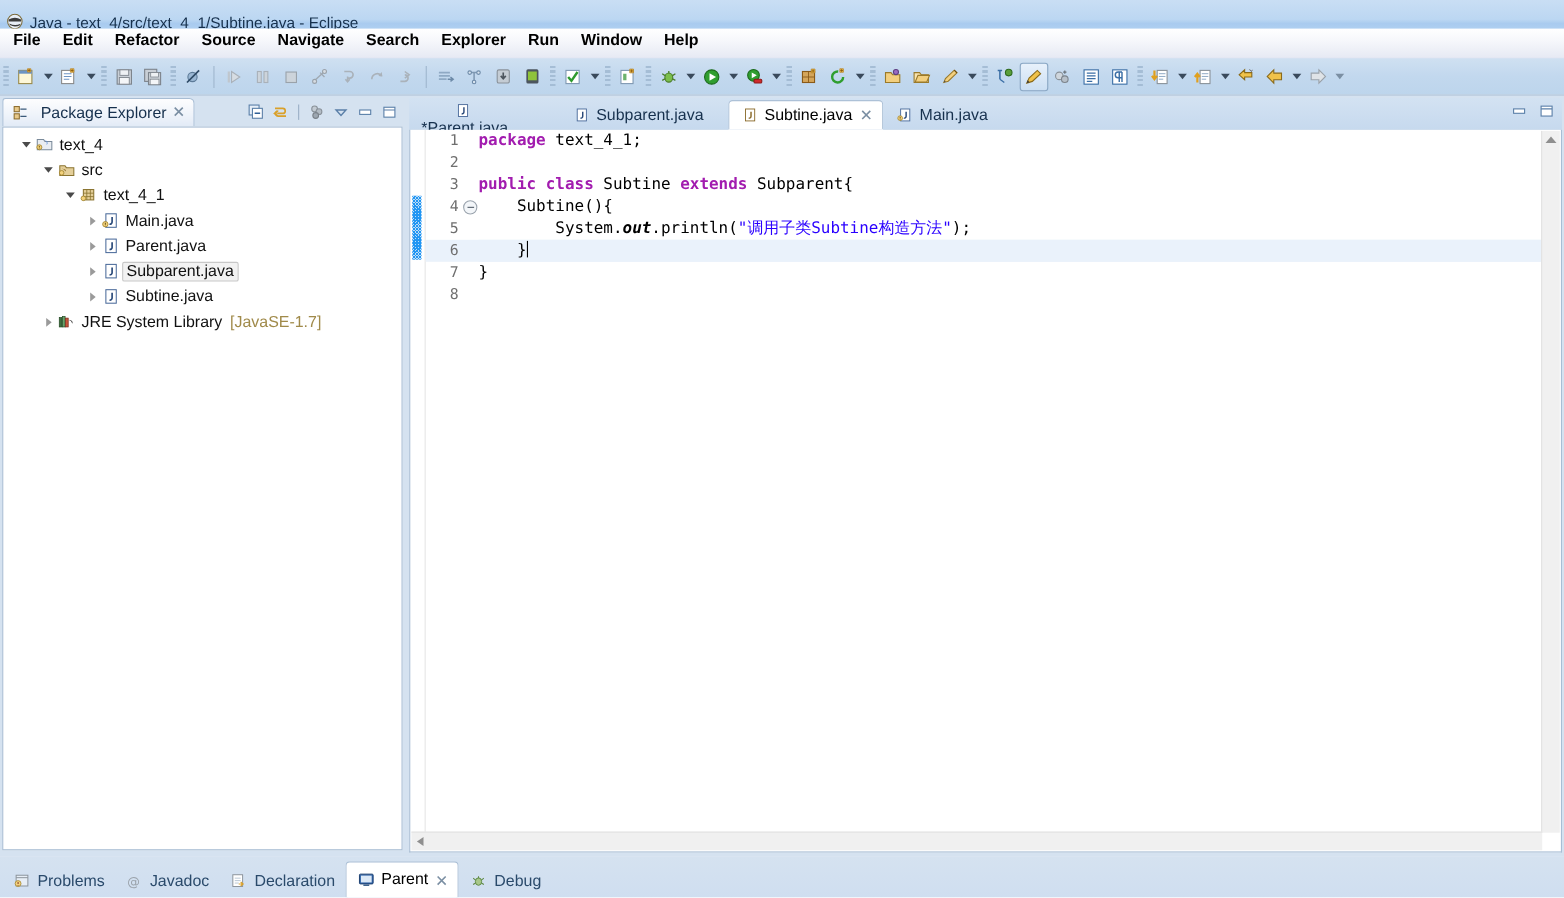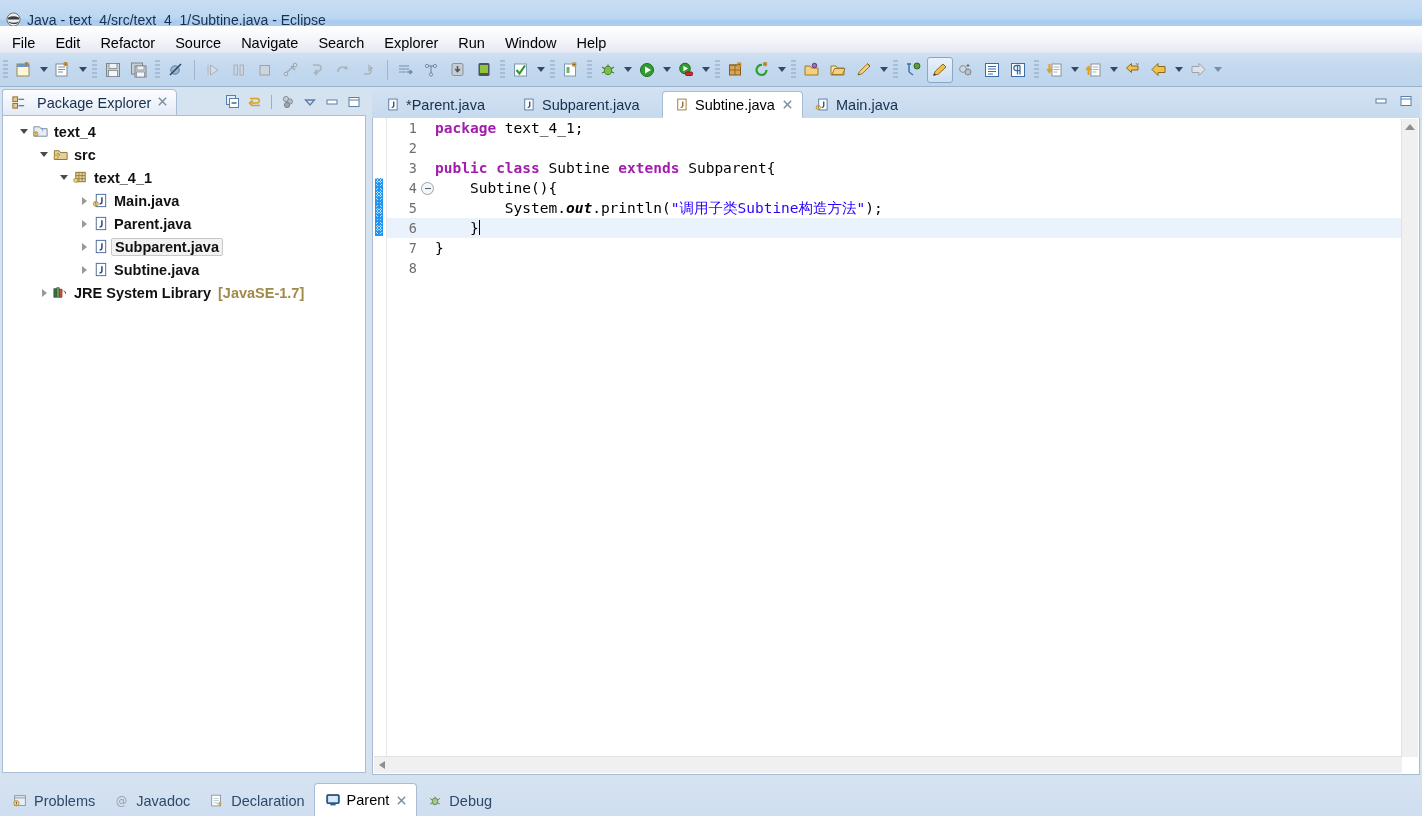--- a/index.html
+++ b/index.html
@@ -24,21 +24,21 @@
   .titlebar .tb-text{
     font-size:14px;color:#16304d;white-space:nowrap;
     font-family:"Liberation Sans", sans-serif;
   }
 
   
   .menubar{
     position:absolute;left:0;top:26px;width:1422px;height:29px;
     background:linear-gradient(to bottom,#ffffff 0%,#f6f7fb 40%,#e7eaf4 92%,#dadff0 100%);
     border-bottom:1px solid #c9cfe0;
-    display:flex;align-items:flex-end;box-sizing:border-box;
+    display:flex;align-items:flex-start;box-sizing:border-box;font-weight:bold;
   }
   .menuitem{
     padding:3px 10px;font-size:14.5px;color:#000;cursor:default;white-space:nowrap;
   }
   .menuitem:first-child{margin-left:2px;}
 
   
   .toolbar{
     position:absolute;left:0;top:53px;width:1422px;height:34px;
     background:linear-gradient(to bottom,#cfe0f1 0%,#c2d8ee 50%,#bdd5ec 100%);
@@ -93,21 +93,21 @@
     position:absolute;right:4px;top:2px;height:22px;display:flex;align-items:center;gap:2px;
   }
   .view-tools .vt{width:20px;height:20px;display:flex;align-items:center;justify-content:center;}
   .vt-sep{width:1px;height:14px;background:#9bb0c6;margin:0 4px;}
 
   .pkg-body{
     position:absolute;left:0;top:26px;width:364px;height:658px;
     background:#ffffff;border:1px solid #a8bdd4;box-sizing:border-box;
     overflow:hidden;
   }
-  .tree{padding-top:4px;font-weight:bold;}
+  .tree{padding-top:4px;}
   .trow{
     display:flex;align-items:center;height:23px;font-size:14.5px;color:#111;
     white-space:nowrap;
   }
   .twist{width:14px;height:23px;display:flex;align-items:center;justify-content:center;flex:none;}
   .tri-down{width:0;height:0;border-left:4.5px solid transparent;border-right:4.5px solid transparent;border-top:5px solid #4a4a4a;}
   .tri-right{width:0;height:0;border-top:4.5px solid transparent;border-bottom:4.5px solid transparent;border-left:5px solid #9a9a9a;}
   .ticon{width:18px;height:18px;margin-right:4px;flex:none;display:flex;align-items:center;justify-content:center;}
   .tlabel{padding:0 1px;}
   .tlabel.sel{
@@ -749,21 +749,21 @@
             <span class="tsuffix">[JavaSE-1.7]</span>
           </div>
 
         </div>
       </div>
     </div>
 
     <div class="editor-panel">
       <div class="ed-tabrow">
 
-        <div class="ed-tab" style="left:2px;">
+        <div class="ed-tab" style="left:2px;flex-direction:column;">
           <span class="ticon">
             <svg width="15" height="15" viewBox="0 0 18 18">
               <rect x="4.5" y="2.5" width="10" height="13" fill="#ffffff" stroke="#4a6a9a"></rect>
               <path d="M10.5 5.5 v5 a2 2 0 0 1-2.5 1.9" fill="none" stroke="#2a4a7a" stroke-width="1.6"></path>
             </svg>
           </span>
           <span>*Parent.java</span>
         </div>
 
         <div class="ed-tab" style="left:138px;">

